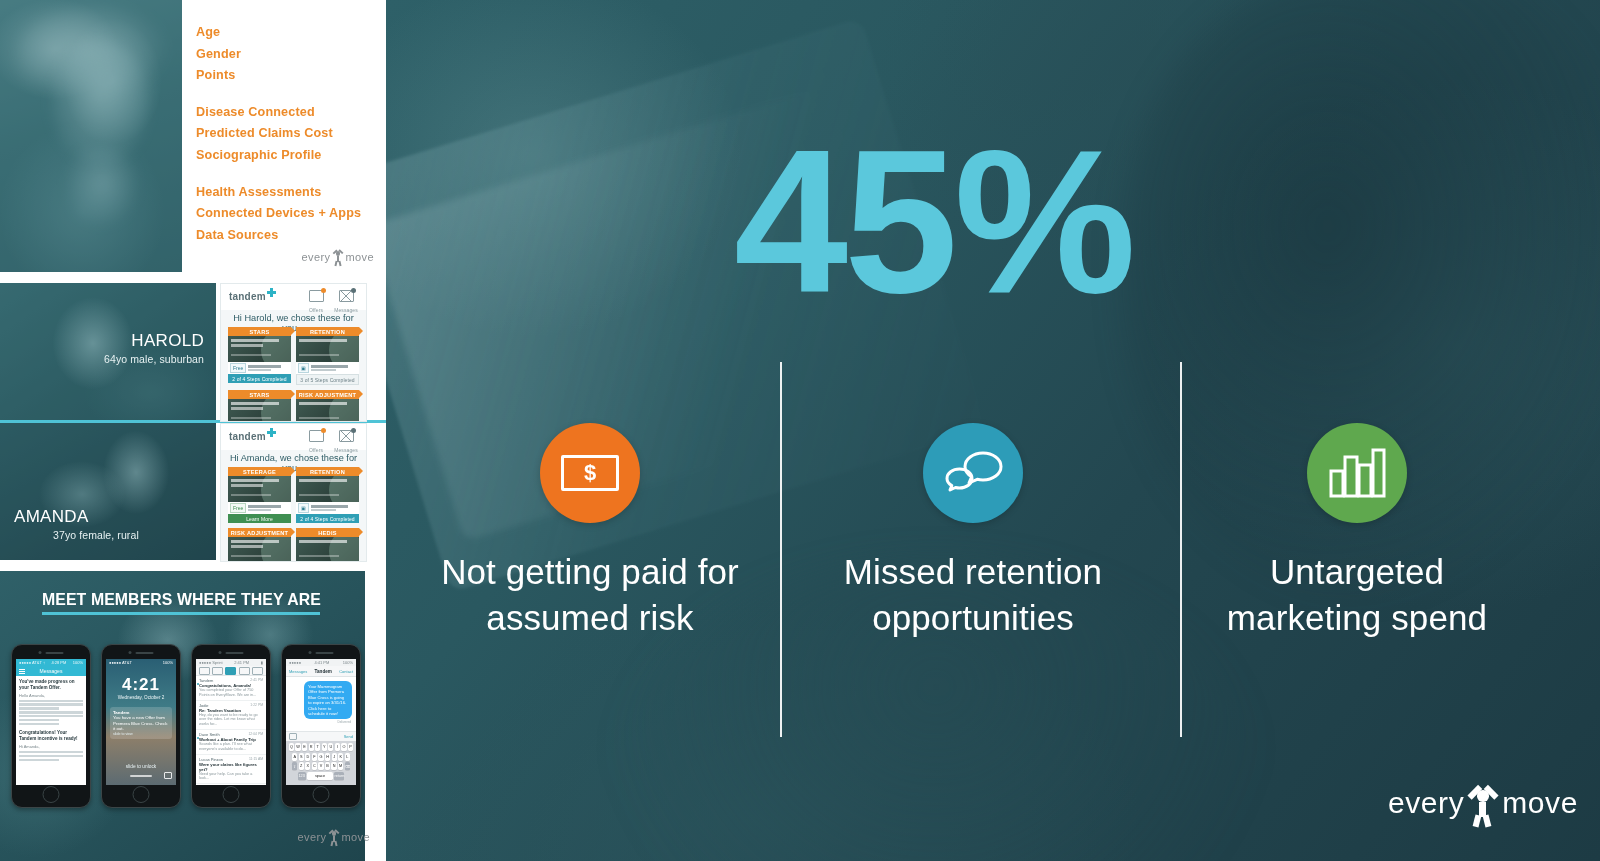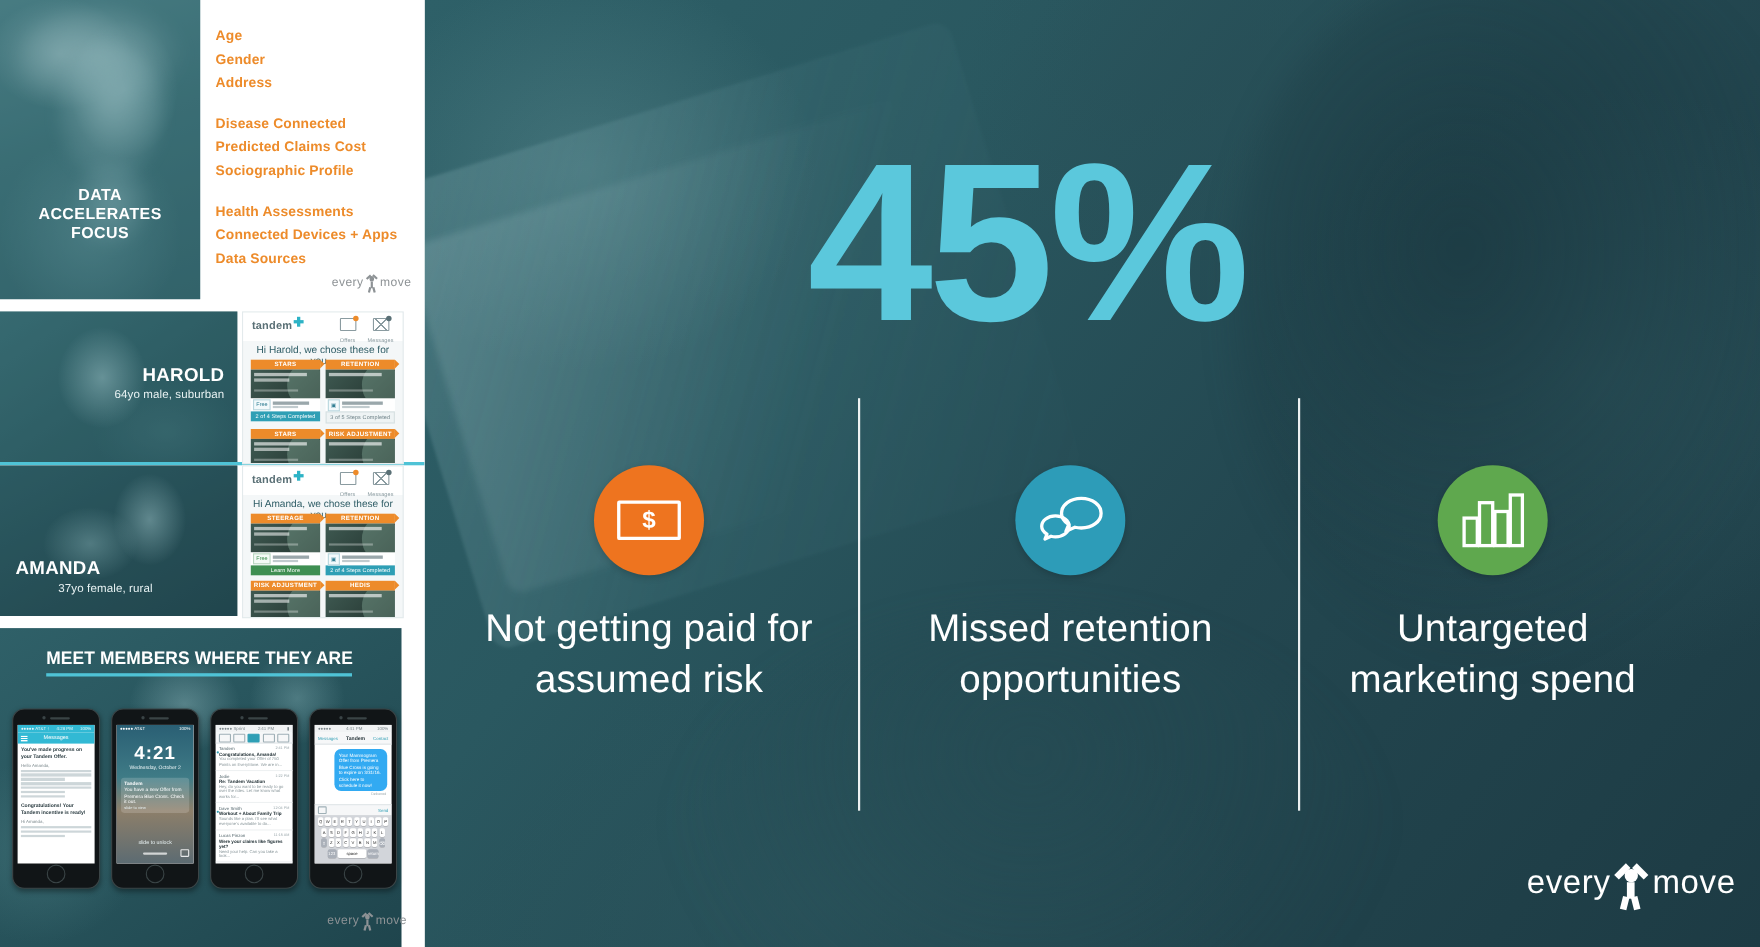--- a/index.html
+++ b/index.html
@@ -52,21 +52,21 @@
   .persona .pbase{position:absolute;inset:0;}
   .harold .pbase{background:
       radial-gradient(ellipse 56px 64px at 43% 44%, rgba(180,216,220,.60), rgba(150,195,200,0) 72%),
       radial-gradient(ellipse 90px 60px at 70% 80%, rgba(70,118,124,.55), rgba(70,118,124,0) 75%),
       linear-gradient(145deg,#3c7077 0%,#2f5d64 55%,#27525a 100%);}
   .amanda .pbase{background:
       radial-gradient(ellipse 46px 58px at 63% 36%, rgba(186,220,224,.55), rgba(150,195,200,0) 72%),
       radial-gradient(ellipse 60px 46px at 38% 52%, rgba(170,208,212,.45), rgba(150,195,200,0) 72%),
       linear-gradient(150deg,#2d5a62 0%,#23464e 60%,#1d3c44 100%);}
   .persona .tint{position:absolute;inset:0;background:rgba(44,94,101,.30);}
-  .persona .pname{position:absolute;right:12px;color:#ffffff;font-weight:bold;font-size:17px;letter-spacing:.3px;}
+  .persona .pname{position:absolute;right:12px;color:#ffffff;font-weight:normal;font-size:17px;letter-spacing:.3px;}
   .persona .psub{position:absolute;right:12px;color:#e7f1f2;font-size:10.5px;letter-spacing:.1px;padding-left:39px;}
   .amanda .pname{left:14px;right:auto;text-align:right;}
   .amanda .psub{left:14px;right:auto;}
   .p2-split{position:absolute;left:0;top:137px;width:386px;height:3px;background:#4fc3d6;}
 
   
   .tandem{position:absolute;left:220px;width:145px;height:137px;background:#f4f7f8;border:1px solid #e3eaec;overflow:hidden;}
   .tandem.t1{top:0;}
   .tandem.t2{top:140px;}
   .tm-top{position:absolute;left:0;top:0;width:100%;height:26px;background:#ffffff;}
@@ -237,30 +237,25 @@
   <div class="left-col">
 
     <div class="panel1">
       <div class="p1-photo">
         <div class="ph-base"></div>
         <div class="ph-hair"></div>
         <div class="ph-face"></div>
         <div class="ph-hand"></div>
         <div class="tint"></div>
       </div>
-      <div class="p1-caption">
-        <div>DATA</div>
-        <div>ACCELERATES</div>
-        <div>FOCUS</div>
-      </div>
 
       <div class="p1-list">
         <div class="li">Age</div>
         <div class="li">Gender</div>
-        <div class="li">Address</div>
+        <div class="li">Points</div>
         <div class="gap"></div>
         <div class="li">Disease Connected</div>
         <div class="li">Predicted Claims Cost</div>
         <div class="li">Sociographic Profile</div>
         <div class="gap"></div>
         <div class="li">Health Assessments</div>
         <div class="li">Connected Devices + Apps</div>
         <div class="li">Data Sources</div>
       </div>
 

